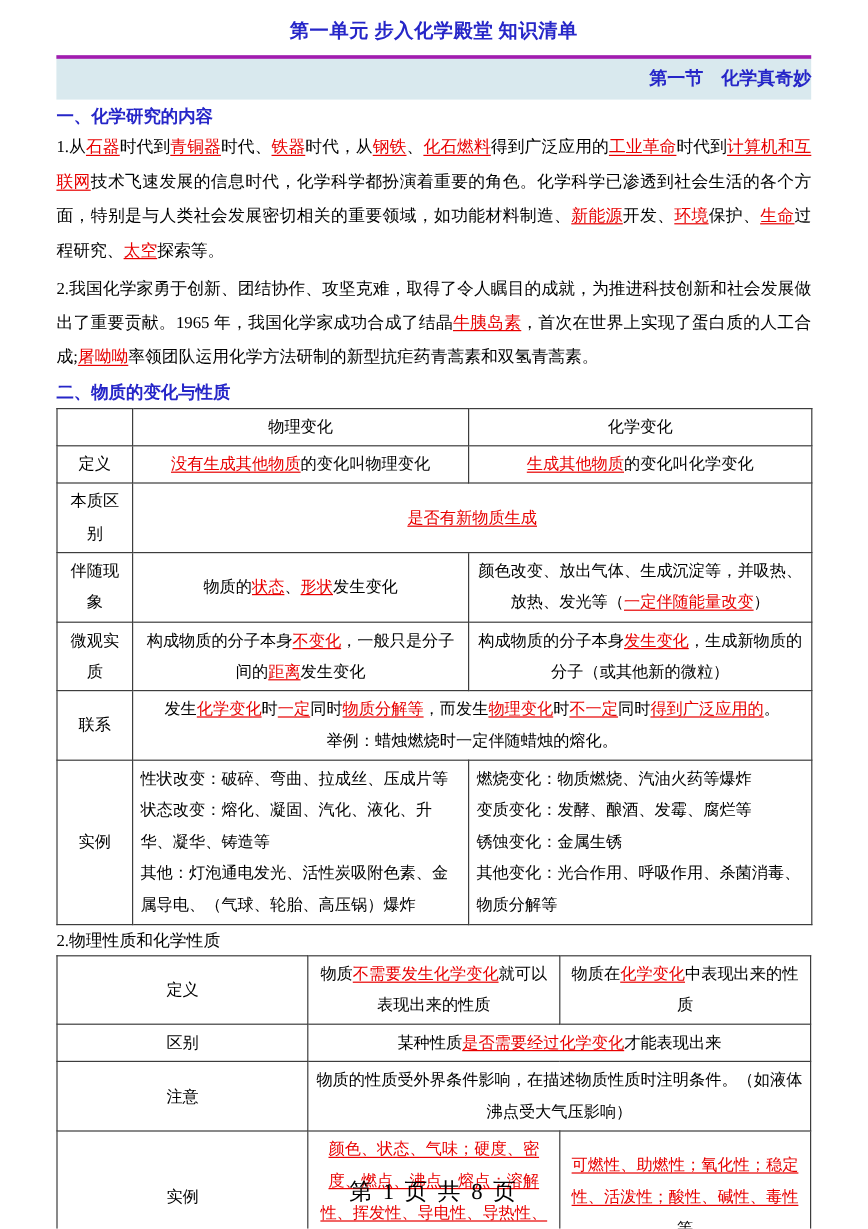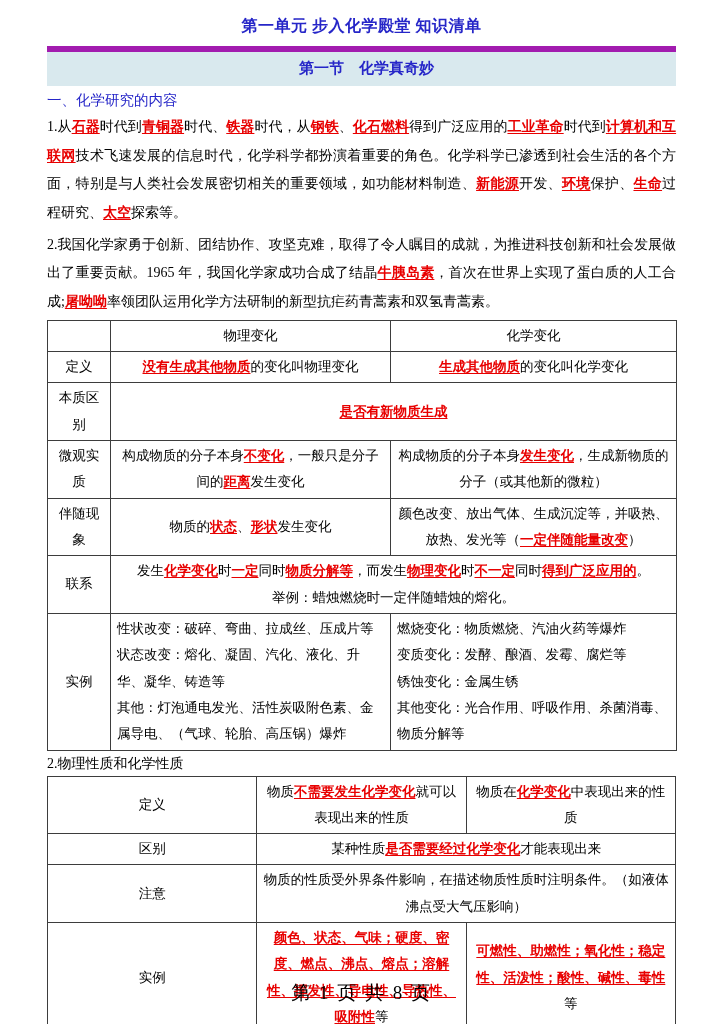--- a/index.html
+++ b/index.html
@@ -23,33 +23,33 @@
   .doc-title{
     text-align:center;
     color:var(--heading-blue);
     font-weight:bold;
     font-size:16px;
     margin-bottom:9px;
     letter-spacing:0.5px;
   }
   .banner{
     background:var(--banner-bg);
-    border-top:6px solid #a21caf;
-    text-align:center;
+    border-top:3px solid #a21caf;
+    text-align:right;
     padding:7px 0 8px 10px;
     margin-bottom:5px;
   }
   .banner-title{
     color:var(--heading-blue);
     font-weight:bold;
     font-size:15px;
   }
   .h-blue{
     color:var(--heading-blue);
-    font-weight:normal;
+    font-weight:bold;
     font-size:14.5px;
     margin:4px 0 3px 0;
   }
   .para{
     font-size:14px;
     line-height:2.05;
     text-align:justify;
     margin-bottom:3px;
   }
   .caption{
@@ -69,21 +69,21 @@
     vertical-align:middle;
     padding:2px 6px;
     line-height:1.95;
   }
   td.lbl{text-align:center;}
   td.lft{text-align:left;font-family:Liberation Serif, serif;}
   .t1-c1{width:63px;} .t1-c2{width:280px;} .t1-c3{width:286px;}
   .t2-c1{width:63px;} .t2-c2{width:322px;} .t2-c3{width:244px;}
   .hl{
     color:var(--highlight-red);
-    font-weight:bold;
+    font-weight:normal;
     text-decoration:underline;
     text-underline-offset:2px;
   }
   .footer{
     position:absolute;
     left:0;right:0;bottom:18px;
     text-align:center;
     font-size:19px;
     letter-spacing:2px;
   }
@@ -97,47 +97,48 @@
 
   <div class="banner">
     <span class="banner-title">第一节　化学真奇妙</span>
   </div>
 
   <div class="h-blue">一、化学研究的内容</div>
 
   <p class="para"><span>1.从</span><span class="hl">石器</span><span>时代到</span><span class="hl">青铜器</span><span>时代、</span><span class="hl">铁器</span><span>时代，从</span><span class="hl">钢铁</span><span>、</span><span class="hl">化石燃料</span><span>得到广泛应用的</span><span class="hl">工业革命</span><span>时代到</span><span class="hl">计算机和互联网</span><span>技术飞速发展的信息时代，化学科学都扮演着重要的角色。化学科学已渗透到社会生活的各个方面，特别是与人类社会发展密切相关的重要领域，如功能材料制造、</span><span class="hl">新能源</span><span>开发、</span><span class="hl">环境</span><span>保护、</span><span class="hl">生命</span><span>过程研究、</span><span class="hl">太空</span><span>探索等。</span></p>
   <p class="para"><span>2.我国化学家勇于创新、团结协作、攻坚克难，取得了令人瞩目的成就，为推进科技创新和社会发展做出了重要贡献。1965 年，我国化学家成功合成了结晶</span><span class="hl">牛胰岛素</span><span>，首次在世界上实现了蛋白质的人工合成;</span><span class="hl">屠呦呦</span><span>率领团队运用化学方法研制的新型抗疟药青蒿素和双氢青蒿素。</span></p>
 
+  <div class="h-blue">二、物质的变化与性质</div>
 
 
   <table>
     <tbody>
         <tr>
       <td class="lbl t1-c1"></td>
       <td class="t1-c2">物理变化</td>
       <td class="t1-c3">化学变化</td>
     </tr>
     <tr>
       <td class="lbl">定义</td>
       <td><span class="hl">没有生成其他物质</span><span>的变化叫物理变化</span></td>
       <td><span class="hl">生成其他物质</span><span>的变化叫化学变化</span></td>
     </tr>
     <tr>
       <td class="lbl">本质区别</td>
       <td colspan="2"><span class="hl">是否有新物质生成</span></td>
     </tr>
     <tr>
+      <td class="lbl">伴随现象</td>
+      <td><span>物质的</span><span class="hl">状态</span><span>、</span><span class="hl">形状</span><span>发生变化</span></td>
+      <td><span>颜色改变、放出气体、生成沉淀等，并吸热、放热、发光等（</span><span class="hl">一定伴随能量改变</span><span>）</span></td>
+    </tr>
+    <tr>
       <td class="lbl">微观实质</td>
       <td><span>构成物质的分子本身</span><span class="hl">不变化</span><span>，一般只是分子间的</span><span class="hl">距离</span><span>发生变化</span></td>
       <td><span>构成物质的分子本身</span><span class="hl">发生变化</span><span>，生成新物质的分子（或其他新的微粒）</span></td>
-    </tr>
-    <tr>
-      <td class="lbl">伴随现象</td>
-      <td><span>物质的</span><span class="hl">状态</span><span>、</span><span class="hl">形状</span><span>发生变化</span></td>
-      <td><span>颜色改变、放出气体、生成沉淀等，并吸热、放热、发光等（</span><span class="hl">一定伴随能量改变</span><span>）</span></td>
     </tr>
     <tr>
       <td class="lbl">联系</td>
       <td colspan="2">
         <div><span>发生</span><span class="hl">化学变化</span><span>时</span><span class="hl">一定</span><span>同时</span><span class="hl">物质分解等</span><span>，而发生</span><span class="hl">物理变化</span><span>时</span><span class="hl">不一定</span><span>同时</span><span class="hl">得到广泛应用的</span><span>。</span></div>
         <div><span>举例：蜡烛燃烧时一定伴随蜡烛的熔化。</span></div>
       </td>
     </tr>
     <tr>
       <td class="lbl">实例</td>

